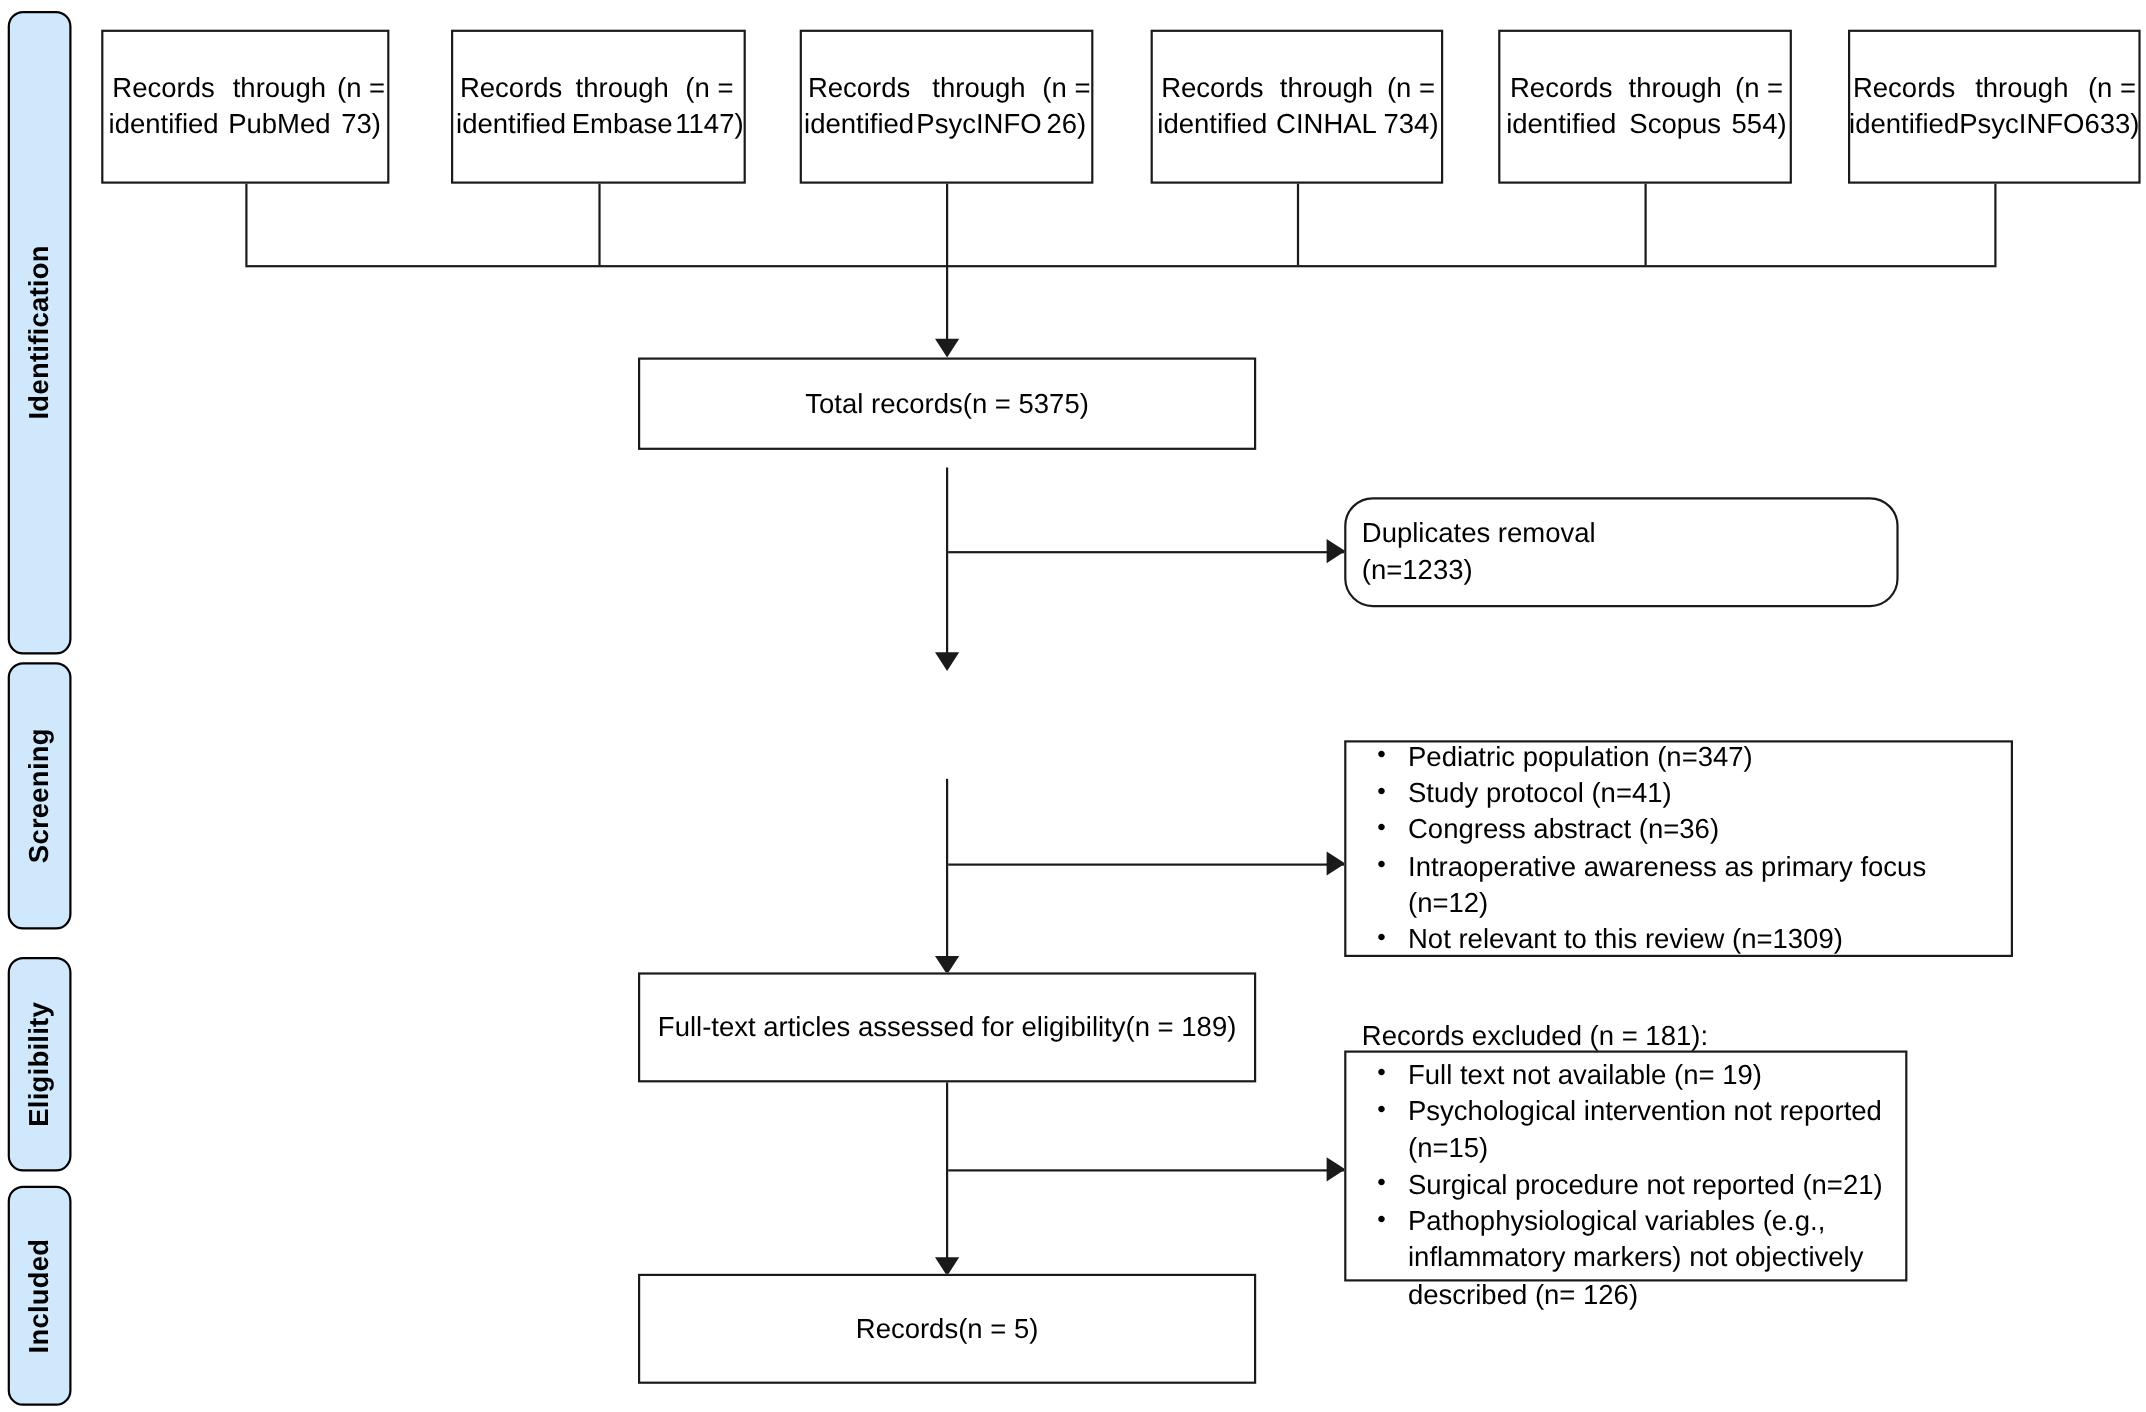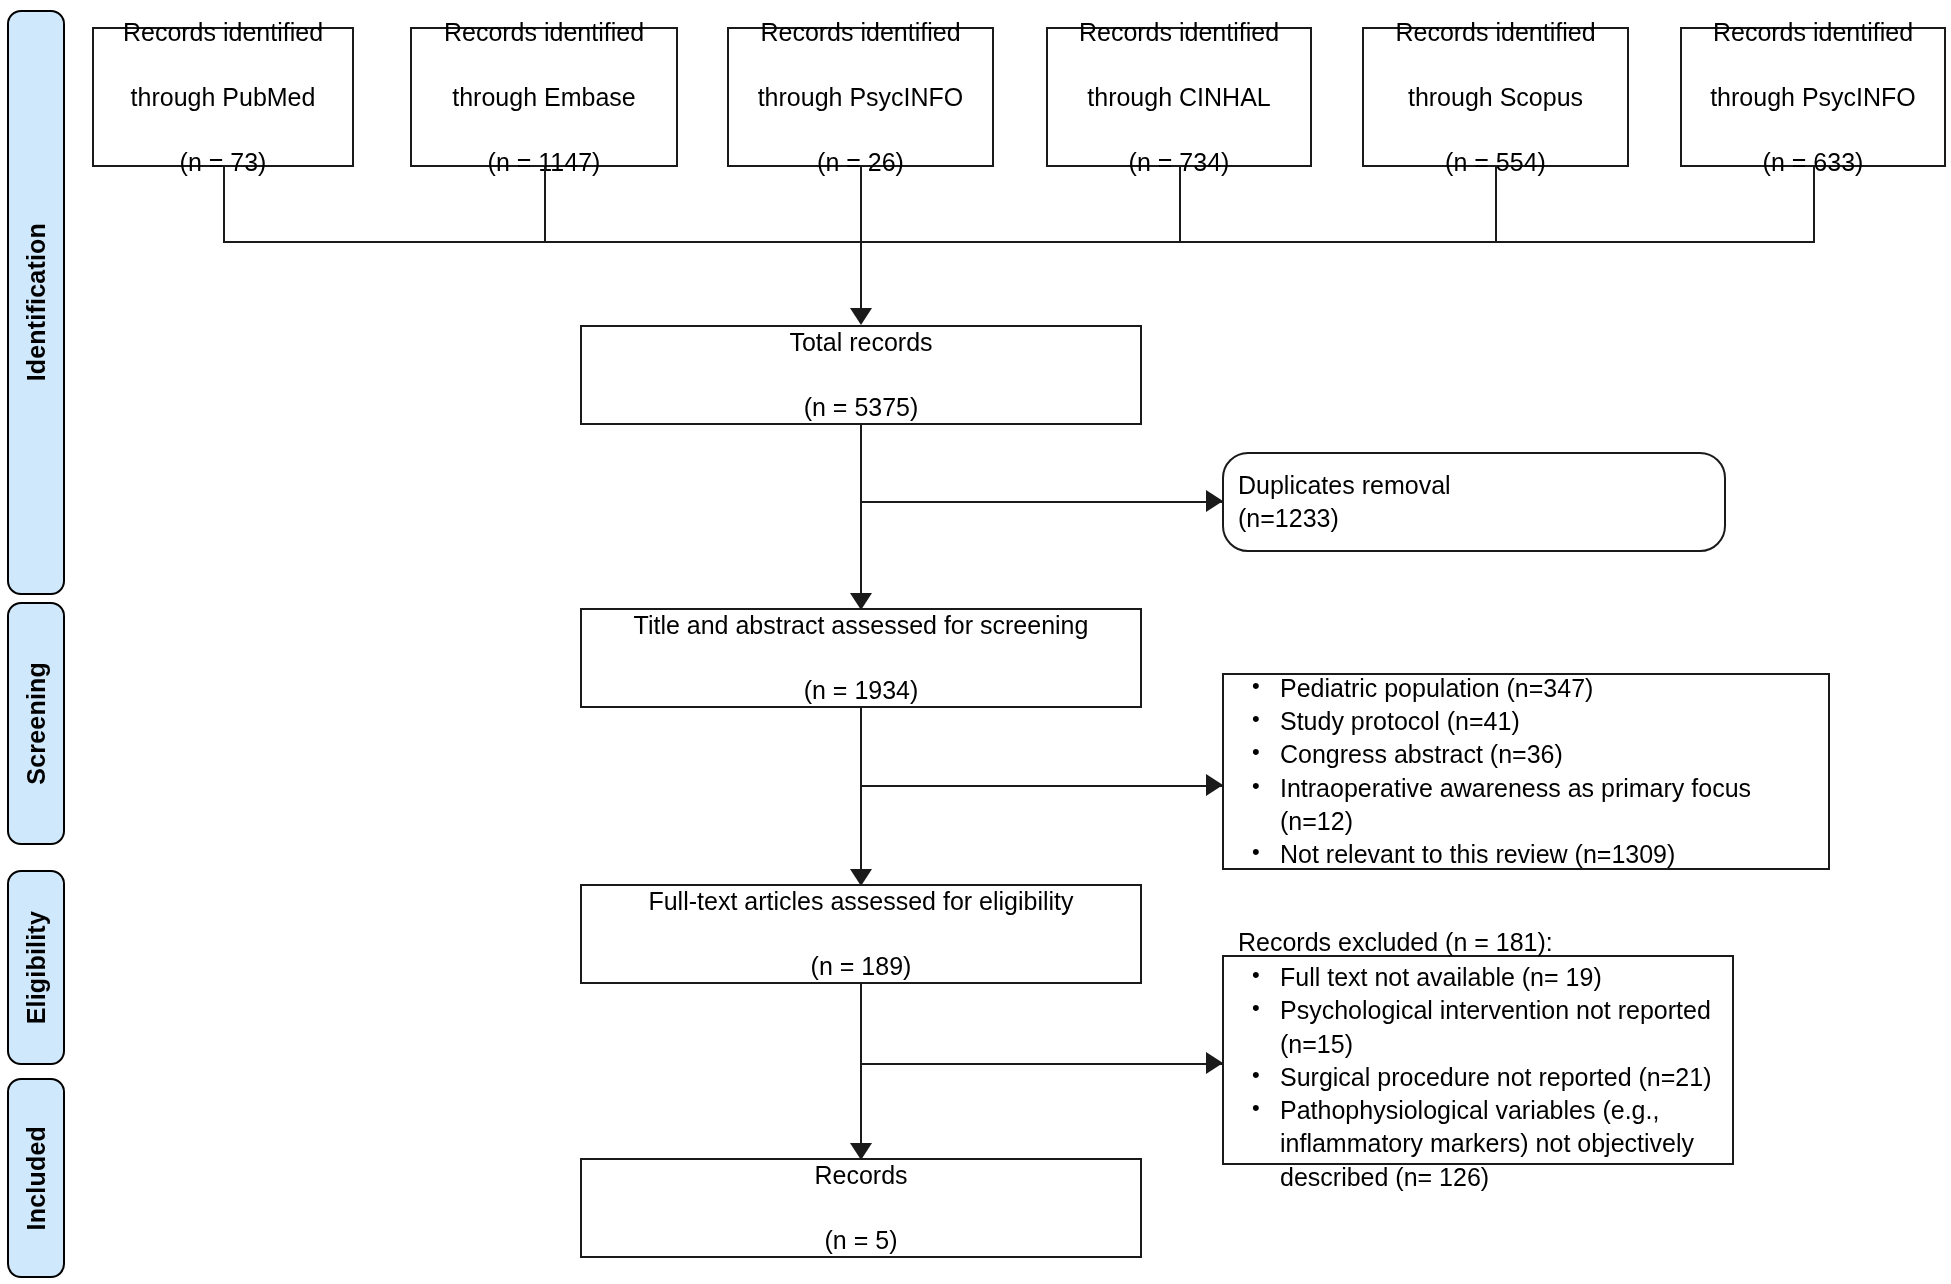--- a/index.html
+++ b/index.html
@@ -43,25 +43,23 @@
   .box {
     position: absolute;
     border: 2.5px solid #1a1a1a;
     background: #ffffff;
     color: #000;
     font-size: 25px;
     line-height: 1.32;
   }
   .box.center {
     display: flex;
-    flex-direction: column;
     align-items: center;
     justify-content: center;
     text-align: center;
-    gap: 32px;
   }
   .box.left {
     display: flex;
     flex-direction: column;
     justify-content: center;
     text-align: left;
     padding: 10px 14px;
   }
   .box .ln { display: block; }
 
@@ -164,40 +162,36 @@
   <div class="vline" style="left:860px;top:167px;height:74px;"></div>
   <div class="vline" style="left:1179px;top:167px;height:74px;"></div>
   <div class="vline" style="left:1495px;top:167px;height:74px;"></div>
   <div class="vline" style="left:1813px;top:167px;height:74px;"></div>
 
   <div class="hline" style="left:223px;top:241px;width:1592px;"></div>
 
   <div class="vline" style="left:860px;top:241px;height:72px;"></div>
   <div class="arrow-down" style="left:850px;top:308px;"></div>
 
-  <div class="box center" style="left:580px;top:325px;width:562px;height:100px;text-align:right;">
+  <div class="box center" style="left:580px;top:325px;width:562px;height:84px;text-align:right;">
     <span class="ln">Total records</span>
     <span class="ln">(n = 5375)</span>
   </div>
 
   <div class="vline" style="left:860px;top:425px;height:175px;"></div>
   <div class="arrow-down" style="left:850px;top:593px;"></div>
 
   <div class="hline" style="left:862px;top:501px;width:360px;"></div>
   <div class="arrow-right" style="left:1206px;top:490px;"></div>
 
   <div class="box left" style="left:1222px;top:452px;width:504px;height:100px;border-radius:26px;">
     <span class="ln">Duplicates removal</span>
     <span class="ln">(n=1233)</span>
   </div>
 
-  <div class="box center" style="left:580px;top:608px;width:562px;height:100px;">
-    <span class="ln">Title and abstract assessed for screening</span>
-    <span class="ln">(n = 1934)</span>
-  </div>
 
   <div class="vline" style="left:860px;top:708px;height:168px;"></div>
   <div class="arrow-down" style="left:850px;top:869px;"></div>
 
   <div class="hline" style="left:862px;top:785px;width:360px;"></div>
   <div class="arrow-right" style="left:1206px;top:774px;"></div>
 
   <div class="box left" style="left:1222px;top:673px;width:608px;height:197px;">
     <ul class="excl">
       <li>Pediatric population (n=347)</li>

